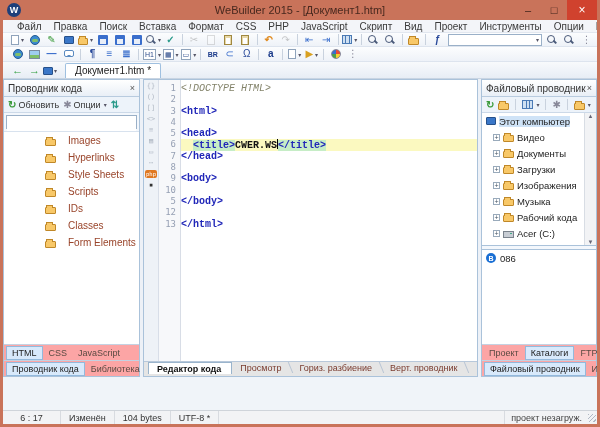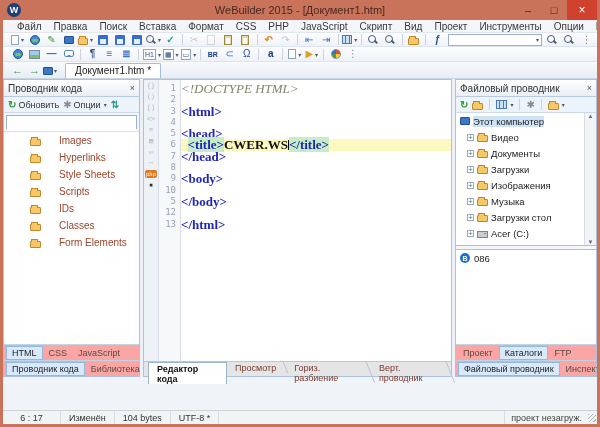--- a/index.html
+++ b/index.html
@@ -62,32 +62,32 @@
   .boxg { border:1px solid #8fa3bb; background:#fff; font-size:7px; padding:0 1px; color:#2a4a8a; line-height:9px; }
   
   .navrow { height:17px; background:linear-gradient(#f8fafc,#e7edf5); border-bottom:1px solid #c8d4e2;
     display:flex; align-items:flex-end; padding-left:6px; flex:none; }
   .nav-btn { font-size:11px; font-weight:bold; color:#2f9e3f; margin:0 3px 2px 3px; }
   .doc-tab { background:#fff; border:1px solid #9fc0e0; border-bottom:none; font-size:10px; color:#222;
     padding:1px 9px 2px 9px; margin-left:8px; border-radius:2px 2px 0 0; }
   
   .main { flex:1; display:flex; min-height:0; }
   .panel { width:137px; background:#f3f7fc; border:1px solid #aac2da; display:flex; flex-direction:column; flex:none; }
-  .panel.right { width:142px; }
+  .panel.right { width:116px; }
   .splitter { width:3px; background:#edf1f7; flex:none; }
   .p-header { height:17px; background:linear-gradient(#ffffff,#e9eff7); border-bottom:1px solid #b8cbdf;
     display:flex; align-items:center; font-size:10px; color:#333; padding:0 4px; flex:none; }
   .p-close { margin-left:auto; font-size:9px; color:#555; }
   .p-toolbar { height:16px; background:#edf3fa; border-bottom:1px solid #ccd9e8; display:flex; align-items:center;
     font-size:9px; color:#333; padding:0 3px; gap:2px; flex:none; }
   .p-tool { display:inline-flex; align-items:center; gap:2px; padding:0 1px; }
   .p-search { margin:2px; height:14px; border:1px solid #9ab0c8; background:#fff; flex:none; }
   .p-search input { width:100%; height:100%; border:none; outline:none; font-size:9px; }
   .tree { flex:1; background:#fff; border-top:1px solid #d8e2ee; overflow:hidden; position:relative; }
-  .trow { display:flex; align-items:center; gap:18px; height:17px; font-size:10px; padding-left:26px; color:#99442a; }
+  .trow { display:flex; align-items:center; gap:12px; height:17px; font-size:10px; padding-left:41px; color:#99442a; }
   .rtree { height:133px; flex:none; background:#fff; position:relative; border-bottom:1px solid #aac2da; }
   .rrow { display:flex; align-items:center; gap:3px; height:16px; font-size:9.5px; color:#222; padding-left:4px; }
   .rrow.child { padding-left:11px; }
   .rrow.sel .lab { background:#cfe3f7; }
   .plus { width:7px; height:7px; border:1px solid #9ab; background:#fff; font-size:7px; line-height:5px;
     text-align:center; color:#456; flex:none; }
   .vscroll { position:absolute; right:0; top:0; bottom:0; width:12px; background:#f2f3f5; border-left:1px solid #d8dde4;
     display:flex; flex-direction:column; justify-content:space-between; align-items:center; font-size:6px; color:#667; }
   .devbox { flex:1; background:#fff; margin-top:3px; border-top:1px solid #aac2da; }
   .devrow { display:flex; align-items:center; gap:4px; height:16px; font-size:9.5px; color:#222; padding-left:4px; }
@@ -101,21 +101,21 @@
   .editor { flex:1; display:flex; flex-direction:column; min-width:0; background:#fff; border:1px solid #aac2da; }
   .ed-body { flex:1; display:flex; min-height:0; }
   .ed-tools { width:15px; background:#eef2f7; border-right:1px solid #d8dee8; display:flex; flex-direction:column;
     align-items:center; padding-top:2px; gap:3px; flex:none; }
   .ed-tools span { font-size:7px; color:#b0b8c4; font-family:"DejaVu Sans Mono",monospace; }
   .ed-tools .php { color:#fff; background:#e07820; font-size:5.5px; padding:1px; border-radius:2px; }
   .ed-tools .mark { color:#333; }
   .gutter { width:22px; background:#f7f8fa; border-right:1px solid #d8dde6; text-align:right; padding:3px 4px 0 0;
     font-size:9px; color:#96a0b4; font-family:"DejaVu Sans Mono",monospace; flex:none; }
   .gutter div { height:11.3px; line-height:11.3px; }
-  .code { flex:1; padding-top:3px; font-family:Liberation Serif, serif; font-size:13px; overflow:hidden; }
+  .code { flex:1; padding-top:3px; font-family:Liberation Mono, monospace; font-size:10px; overflow:hidden; }
   .cl { height:11.3px; line-height:11.3px; white-space:pre; }
   .cl.cur { background:#fbf9c0; }
   .tk-t { color:#2026b8; font-weight:bold; }
   .tk-th { color:#2026b8; font-weight:bold; background:#c6edc6; }
   .tk-d { color:#83836a; font-style:italic; }
   .tk-x { color:#111; font-weight:bold;margin-top:7px; }
   .caret { display:inline-block; width:1px; height:10px; background:#000; vertical-align:-1px; }
   .ed-tabs { height:15px; background:#e5e5e5; border-top:1px solid #b8c8da; display:flex; align-items:flex-start;
     font-size:9px; padding-left:4px; flex:none; }
   .vtab { padding:1px 10px 0 8px; color:#7a3b2e; position:relative; }
@@ -498,21 +498,21 @@
             <span class="lab">Изображения</span>
           </div>
           <div class="rrow child">
             <span class="plus">+</span>
             <span class="ic ic-folder"></span>
             <span class="lab">Музыка</span>
           </div>
           <div class="rrow child">
             <span class="plus">+</span>
             <span class="ic ic-folder"></span>
-            <span class="lab">Загрузки стол</span>
+            <span class="lab">Рабочий кода</span>
           </div>
           <div class="rrow child">
             <span class="plus">+</span>
             <span class="ic ic-disk"></span>
             <span class="lab">Acer (C:)</span>
           </div>
           <div class="vscroll">
           <span>▲</span>
           <span>▼</span>
         </div>

